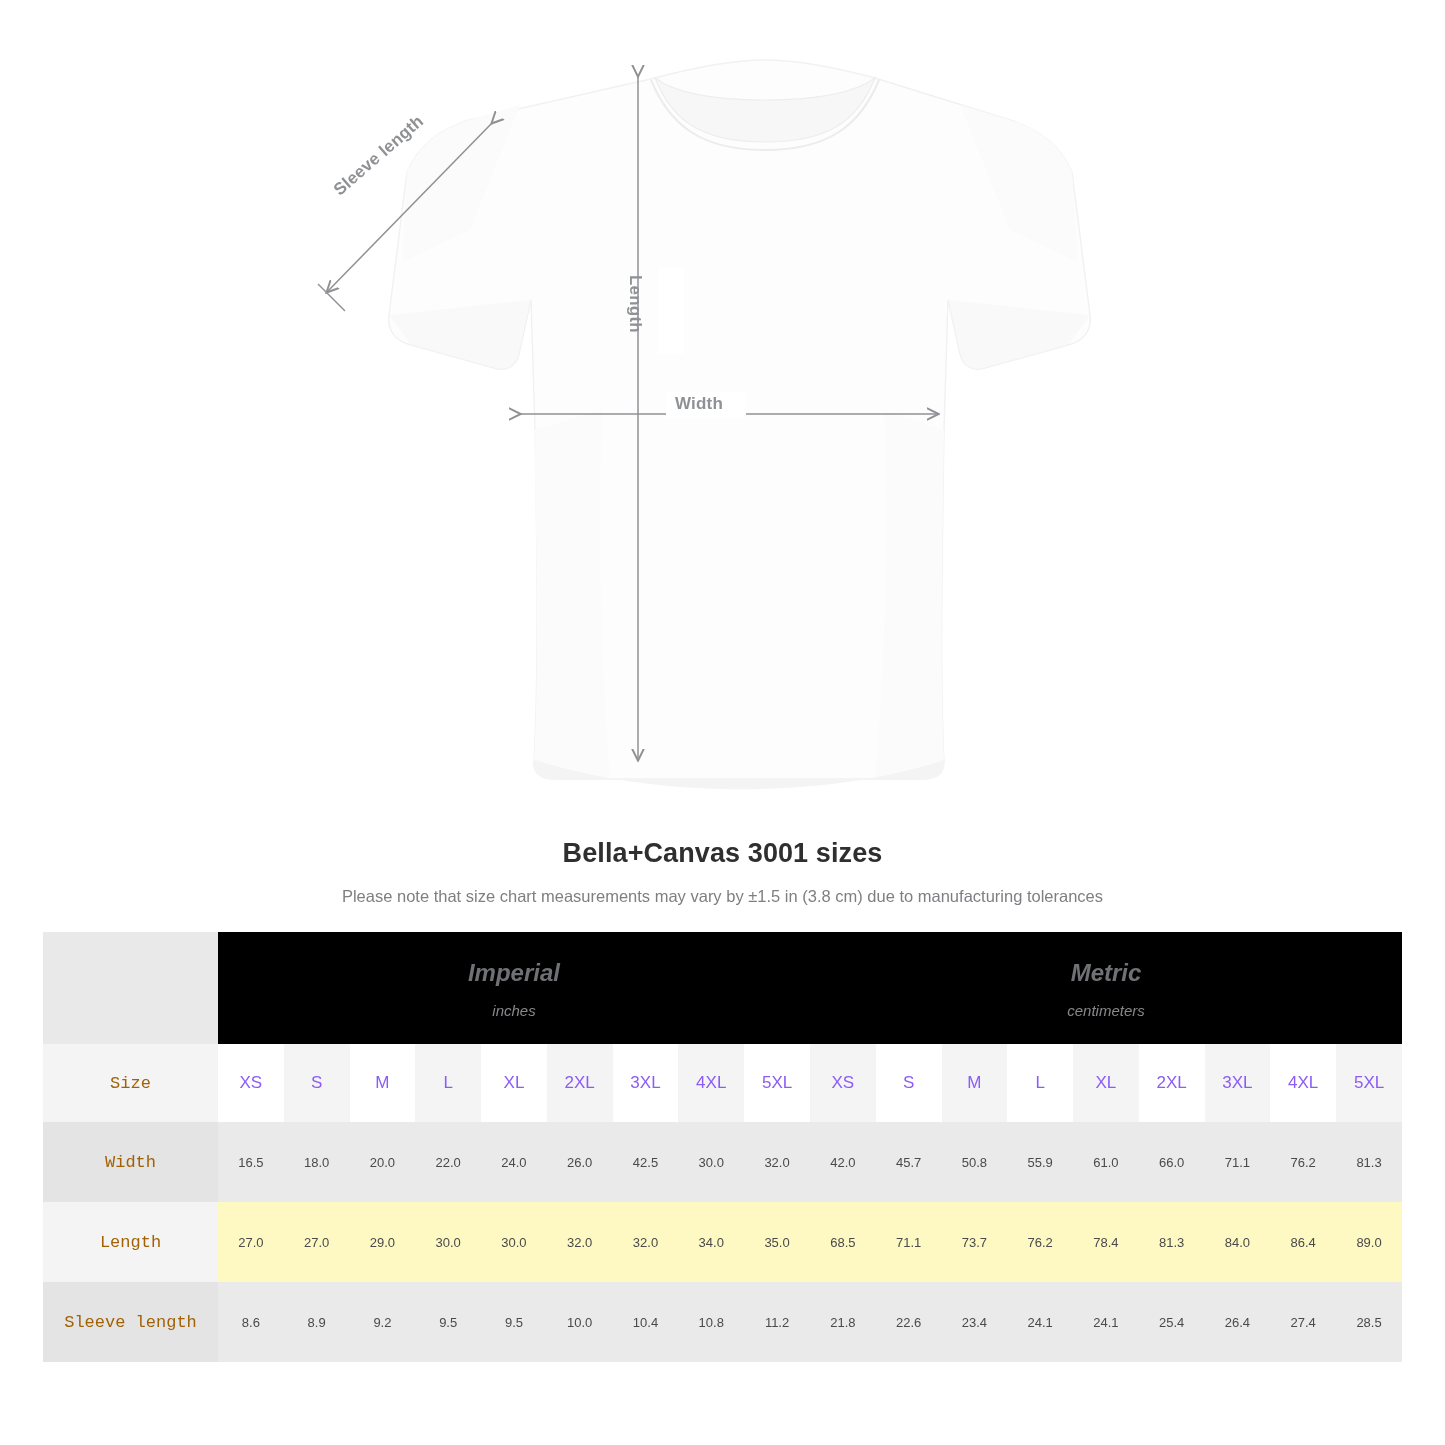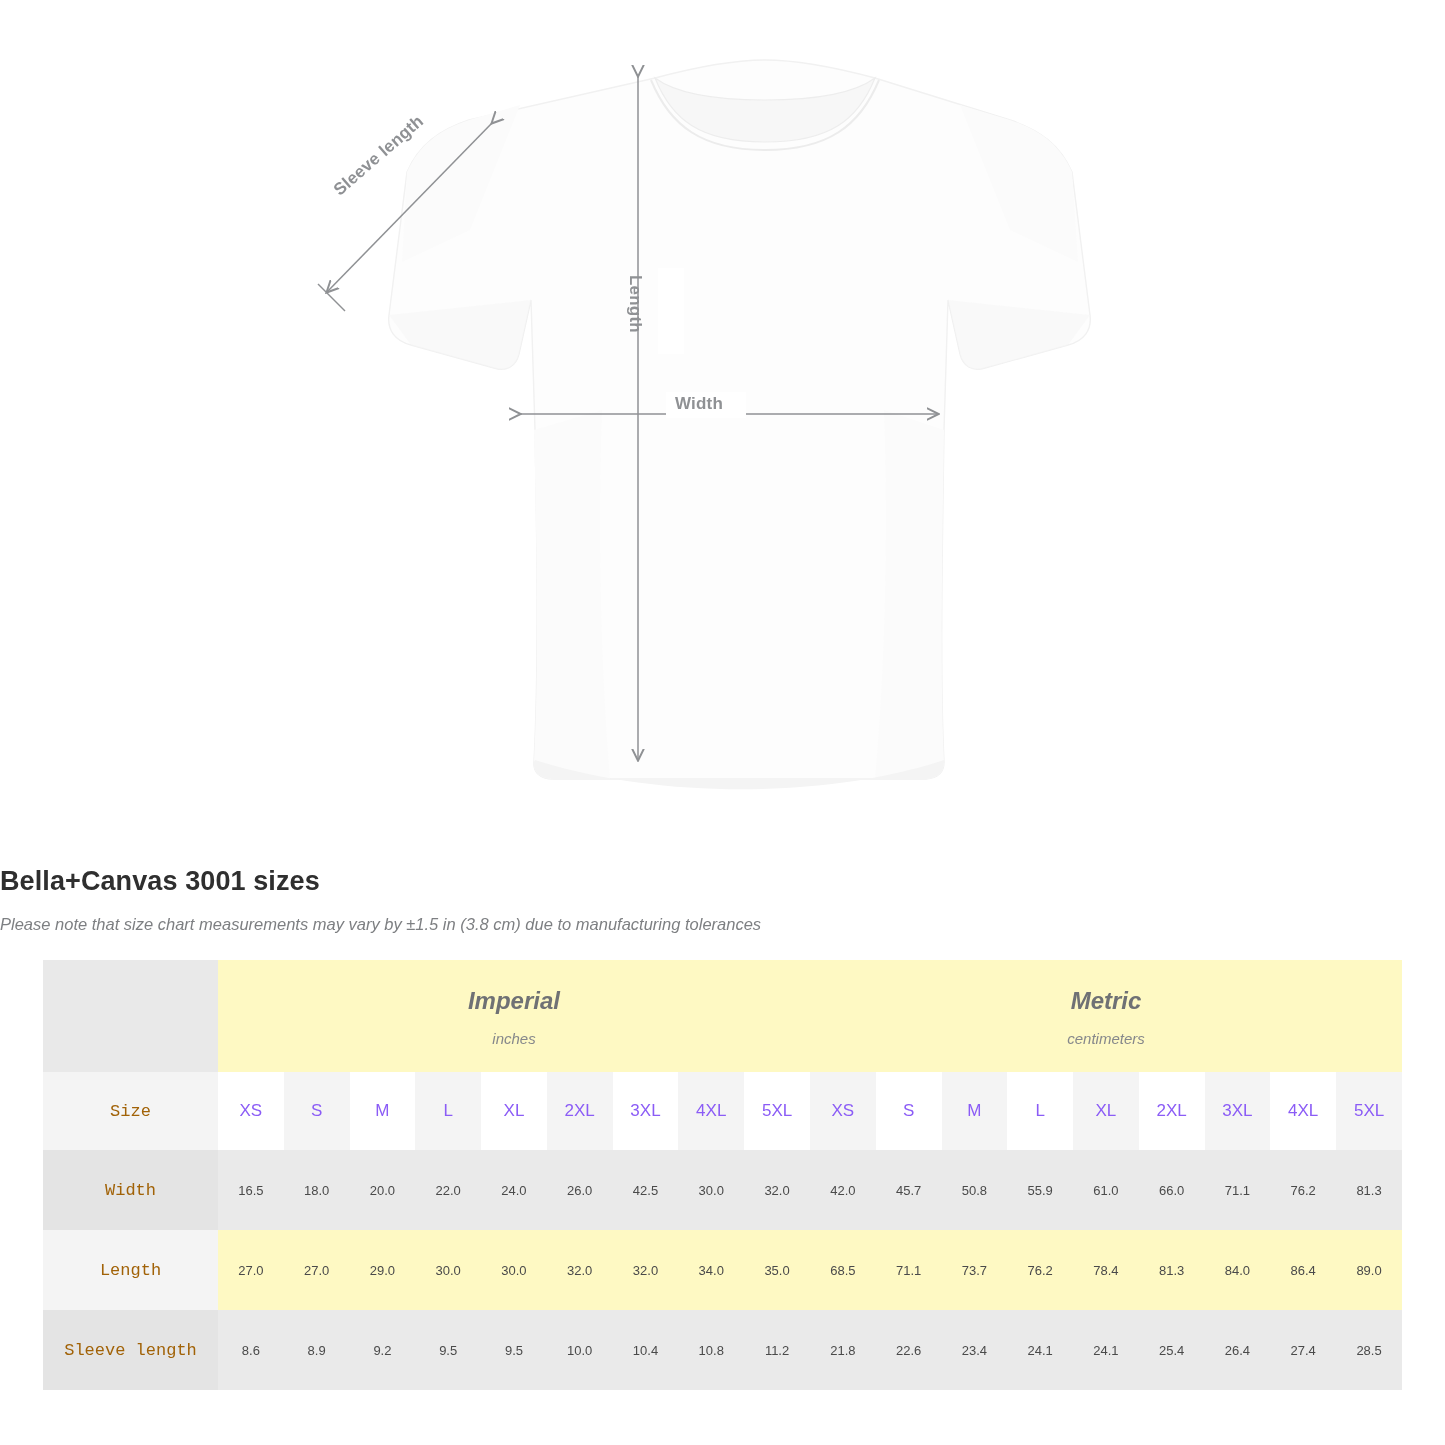--- a/index.html
+++ b/index.html
@@ -51,32 +51,32 @@
     transform: rotate(90deg);
     transform-origin: left top;
   }
   .annot-width {
     left: 675px;
     top: 394px;
   }
 
   
   .heading-wrap {
-    margin-top: 36px;
+    text-align: center;
+    margin-top: 8px;
   }
   .chart-title {
     font-size: 27px;
     font-weight: bold;
     color: #2f2f2f;
     margin: 0;
     letter-spacing: 0.1px;
   }
   .chart-note {
     font-size: 16.5px;
-    font-style: italic;
     color: #7d7f82;
     margin-top: 18px;
   }
 
   
   .table-wrap {
     margin: 26px 43px 0 43px;
   }
   table.size-table {
     border-collapse: collapse;
@@ -85,21 +85,21 @@
   }
   table.size-table td,
   table.size-table th {
     text-align: center;
     vertical-align: middle;
     font-weight: normal;
   }
 
   
   .unit-band td {
-    background: #fef9c3;
+    background: #000000;
     height: 112px;
     padding: 0;
   }
   .unit-name {
     font-size: 24px;
     font-style: italic;
     font-weight: bold;
     color: #6f7174;
     line-height: 1.25;
   }

